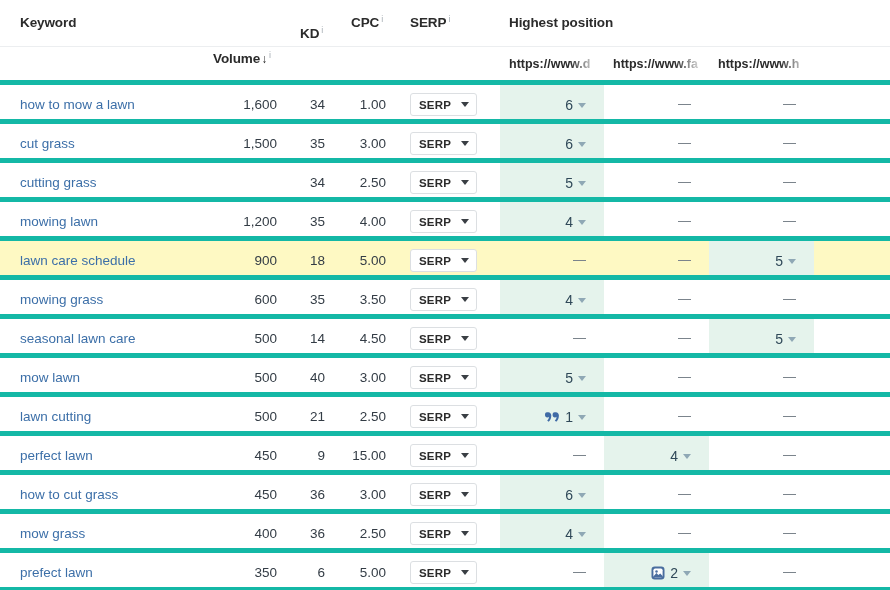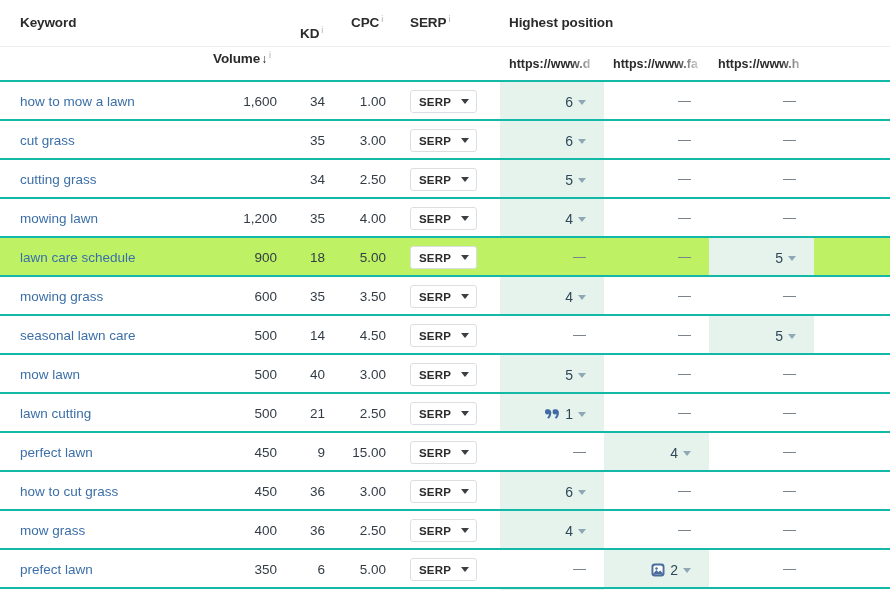--- a/index.html
+++ b/index.html
@@ -94,24 +94,24 @@
 
   
   .tbody {
     position: absolute;
     top: 80px; left: 0;
     width: 890px;
   }
   .trow {
     position: relative;
     height: 39px;
-    border-top: 2px solid #14b8a6;
+    border-top: 5px solid #14b8a6;
     background: #ffffff;
   }
-  .trow.alt { background: #bef264; }
+  .trow.alt { background: #fef9c3; }
 
   .cell {
     position: absolute;
     top: 0; height: 39px;
     display: flex;
     align-items: center;
     font-size: 13.5px;
     color: #333c45;
   }
   .c-keyword {
@@ -255,20 +255,21 @@
         <div class="pos p1">
           <span class="dash" title="—"></span>
         </div>
         <div class="pos p2">
           <span class="dash" title="—"></span>
         </div>
         <div class="pos p3"></div>
       </div>
       <div class="trow">
         <div class="cell c-keyword">cut grass</div>
+        <div class="cell c-volume">1,500</div>
         <div class="cell c-kd">35</div>
         <div class="cell c-cpc">3.00</div>
         <div class="cell c-serp">
           <button class="serp-btn">
             <span>SERP</span>
             <span class="caret-dn"></span>
           </button>
         </div>
         <div class="pos p0 hl">
           <span class="val">6</span>

